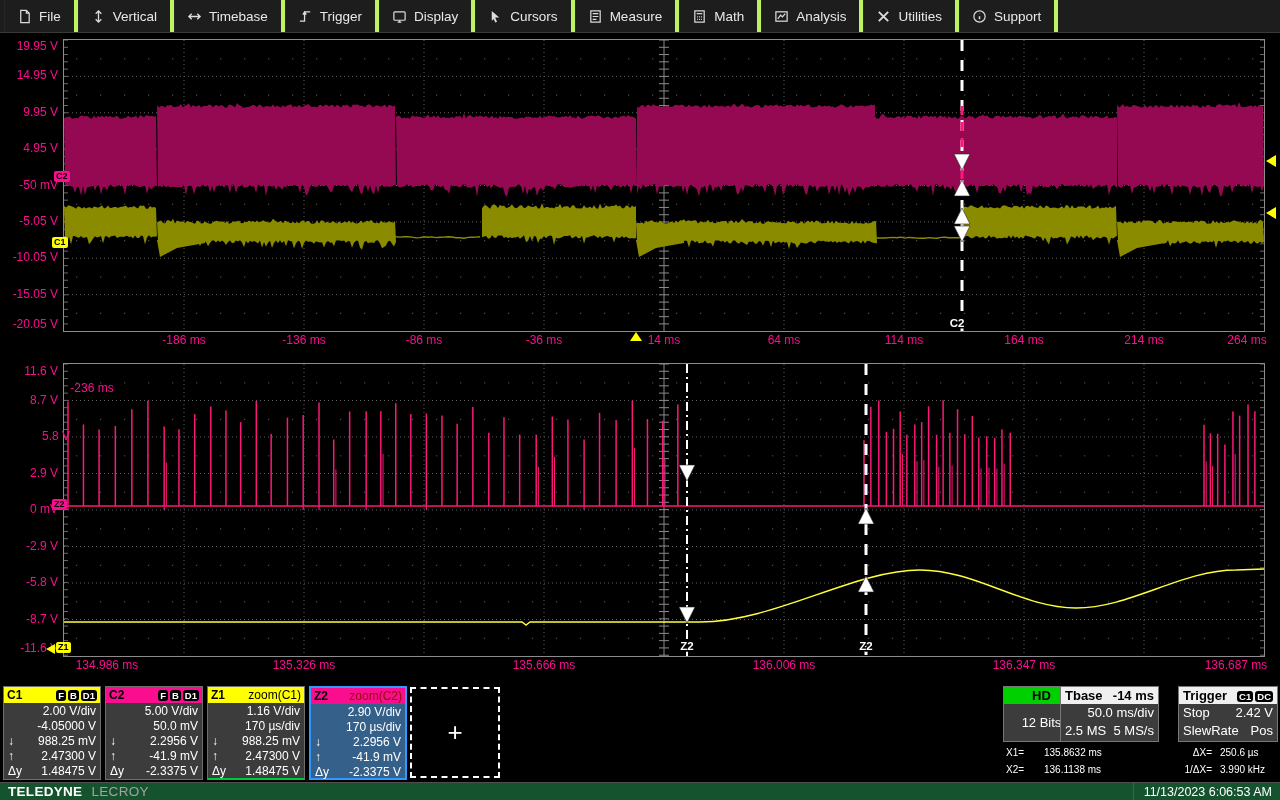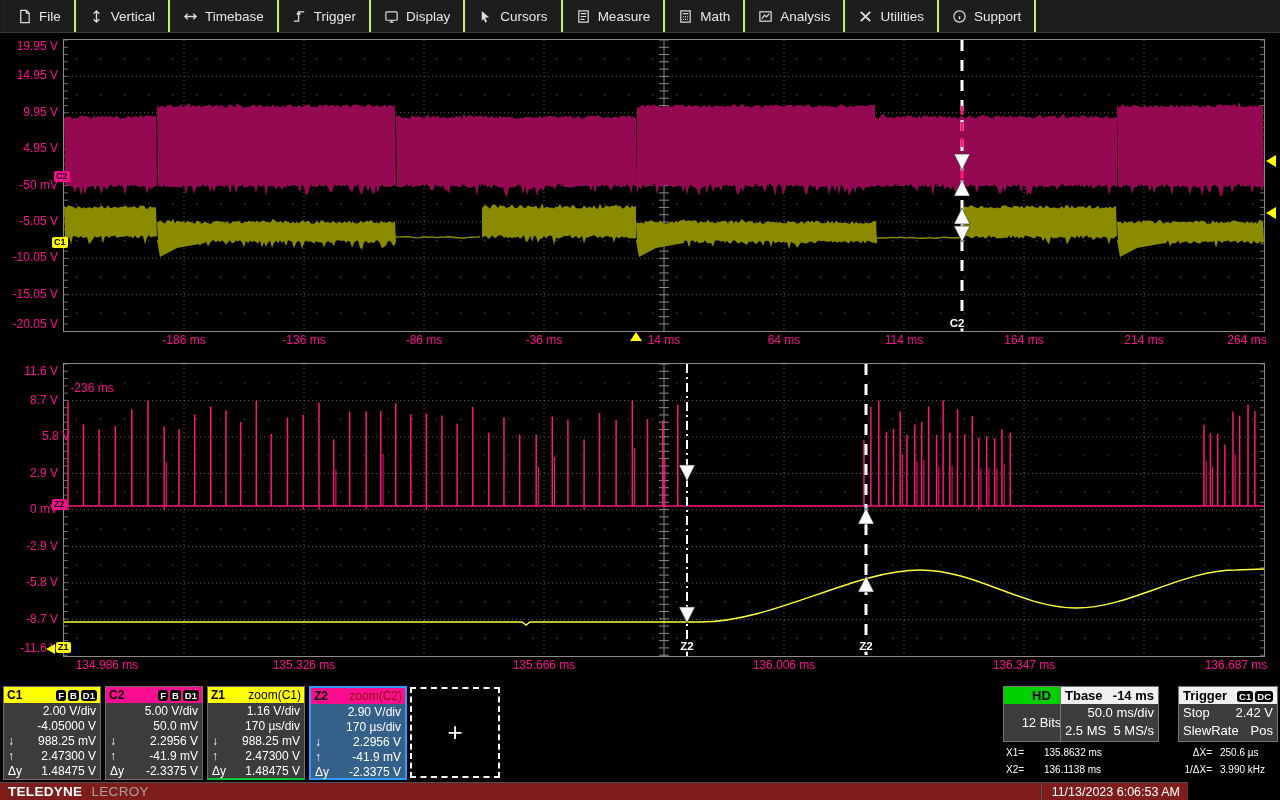--- a/index.html
+++ b/index.html
@@ -3,21 +3,21 @@
 <meta charset="utf-8">
 <style>
   html,body{margin:0;padding:0;background:#000;}
   body{width:1280px;height:800px;overflow:hidden;font-family:"Liberation Sans",sans-serif;}
   #scope{position:relative;width:1280px;height:800px;background:#000;}
 
   
   .menubar{position:absolute;top:0;left:0;width:1280px;height:33px;background:#1d1d1d;
            border-bottom:1px solid #3a3a3a;display:flex;align-items:stretch;padding-left:4px;box-sizing:border-box;}
   .mi{display:flex;align-items:center;gap:7px;padding:0 13px;color:#e8e8e8;font-size:13.5px;
-      border-right:2px solid #bef264;box-shadow:1px 0 0 #262626 inset;cursor:default;white-space:nowrap;}
+      border-right:4px solid #bef264;box-shadow:1px 0 0 #262626 inset;cursor:default;white-space:nowrap;}
   .mi svg{display:block;}
 
   
   .plotframe{position:absolute;border:1px solid #8c8c8c;background:#000;}
   #top-plot{left:63px;top:39px;width:1200px;height:291px;}
   #bottom-plot{left:63px;top:363px;width:1200px;height:292px;}
   .plotframe svg{position:absolute;left:0;top:0;}
 
   .ylab{position:absolute;width:58px;text-align:right;color:#fb0d90;font-size:12px;height:14px;line-height:14px;}
   .xlab{position:absolute;width:96px;text-align:center;color:#fb0d90;font-size:12px;height:14px;line-height:14px;}
@@ -62,21 +62,21 @@
   #tbase-box .ihdr{background:#f0f0f0;}
   #trig-box{left:1178px;width:100px;}
   #trig-box .ihdr{background:#f0f0f0;}
   .ihdr .fb{margin-left:2px;}
 
   .xrow{position:absolute;left:1006px;width:272px;height:17px;color:#fff;font-size:10px;display:flex;align-items:center;}
   .xr1{width:38px;}.xr2{width:120px;}.xr3{width:56px;text-align:right;padding-right:8px;box-sizing:border-box;}
   .xr4{flex:1;}
 
   
-  .statusbar{position:absolute;left:0;top:782px;width:1188px;height:18px;background:#7f1d1d;
+  .statusbar{position:absolute;left:0;top:782px;width:1280px;height:18px;background:#14532d;
              border-top:1px solid #4f4f4f;box-sizing:border-box;display:flex;align-items:center;
              justify-content:space-between;padding:0 8px;}
   .brand{font-size:13.5px;letter-spacing:.3px;}
   .brand .b1{color:#fff;font-weight:bold;}
   .brand .b2{color:#a3a3a3;margin-left:5px;}
   .dtime{color:#fff;font-size:12.5px;border-left:1px solid #555;padding-left:10px;height:100%;
          display:flex;align-items:center;}
 </style>
 </head>
 <body>

